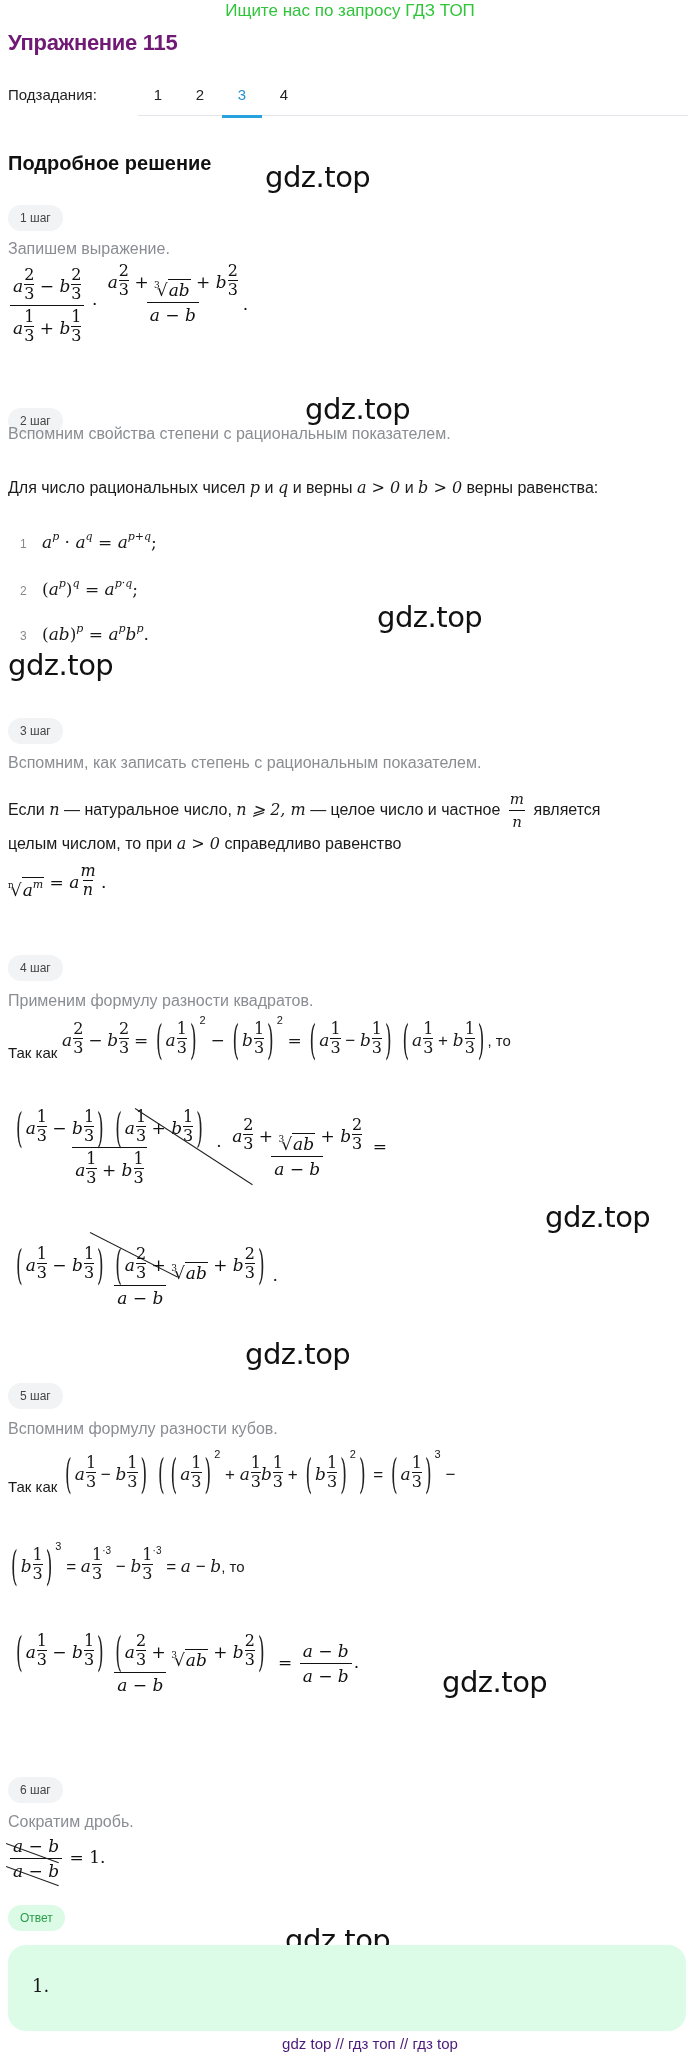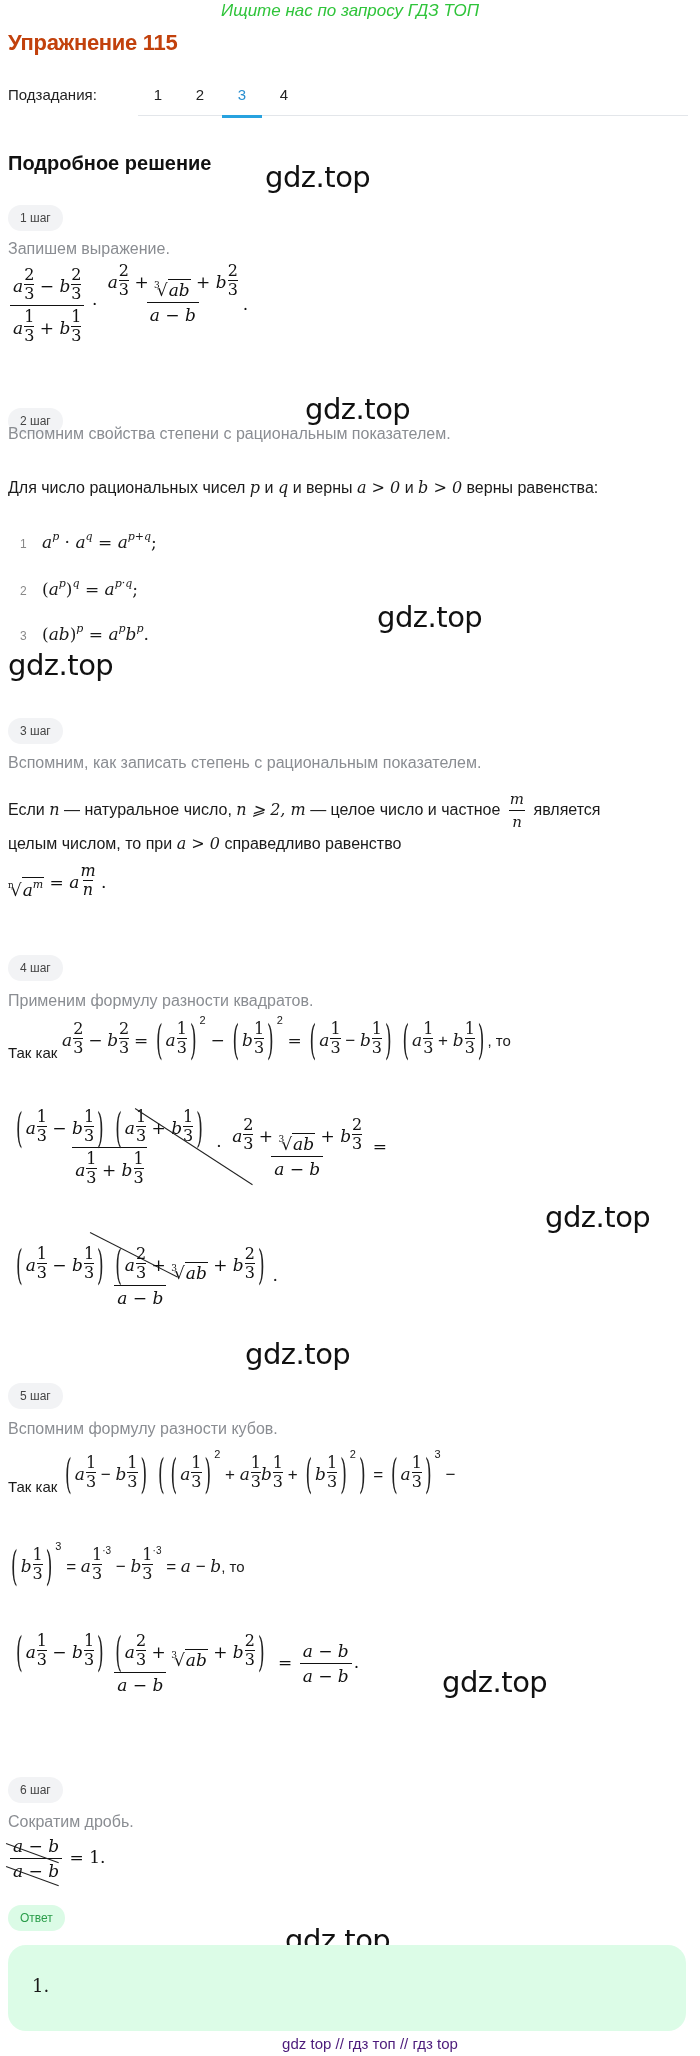--- a/index.html
+++ b/index.html
@@ -1,21 +1,21 @@
 <!DOCTYPE html>
 <html><head>
 <meta charset="utf-8">
 <style>
   * { box-sizing: border-box; margin: 0; padding: 0; }
   html, body { width: 700px; height: 2056px; background: #ffffff; overflow: hidden; }
   body { font-family: "Liberation Sans", sans-serif; color: #1a1a1a; position: relative; }
 
   .top-banner { position: absolute; top: 0; left: 0; width: 700px; text-align: center;
-    color: #2fc43a; font-size: 17px; line-height: 22px; font-style: italic; }
-  .title { position: absolute; top: 30px; left: 8px; font-size: 22px; font-weight: bold; color: #c2410c; letter-spacing: -0.3px; }
+    color: #2fc43a; font-size: 17px; line-height: 22px; }
+  .title { position: absolute; top: 30px; left: 8px; font-size: 22px; font-weight: bold; color: #701a75; letter-spacing: -0.3px; }
   .subtasks { position: absolute; top: 82px; left: 8px; height: 34px; width: 680px; }
   .subtasks .lbl { position: absolute; left: 0; top: 4px; font-size: 15px; color: #222; text-align: right; }
   .subtasks .line { position: absolute; left: 130px; top: 33px; width: 550px; height: 1px; background: #e3e6ea; }
   .subtasks .tab { position: absolute; top: 4px; width: 40px; text-align: center; font-size: 15px; color: #222; cursor: pointer; }
   .subtasks .tab.active { color: #2a8fd0; }
   .subtasks .tab.active::after { content: ""; position: absolute; left: 0; right: 0; top: 29px; height: 3px; background: #27a2df; }
 
   .h2 { position: absolute; top: 152px; left: 8px; font-size: 20px; font-weight: bold; color: #111; }
 
   .wm { position: absolute; font-size: 29px; color: #111; font-family: "DejaVu Sans", sans-serif; letter-spacing: -0.5px; }

